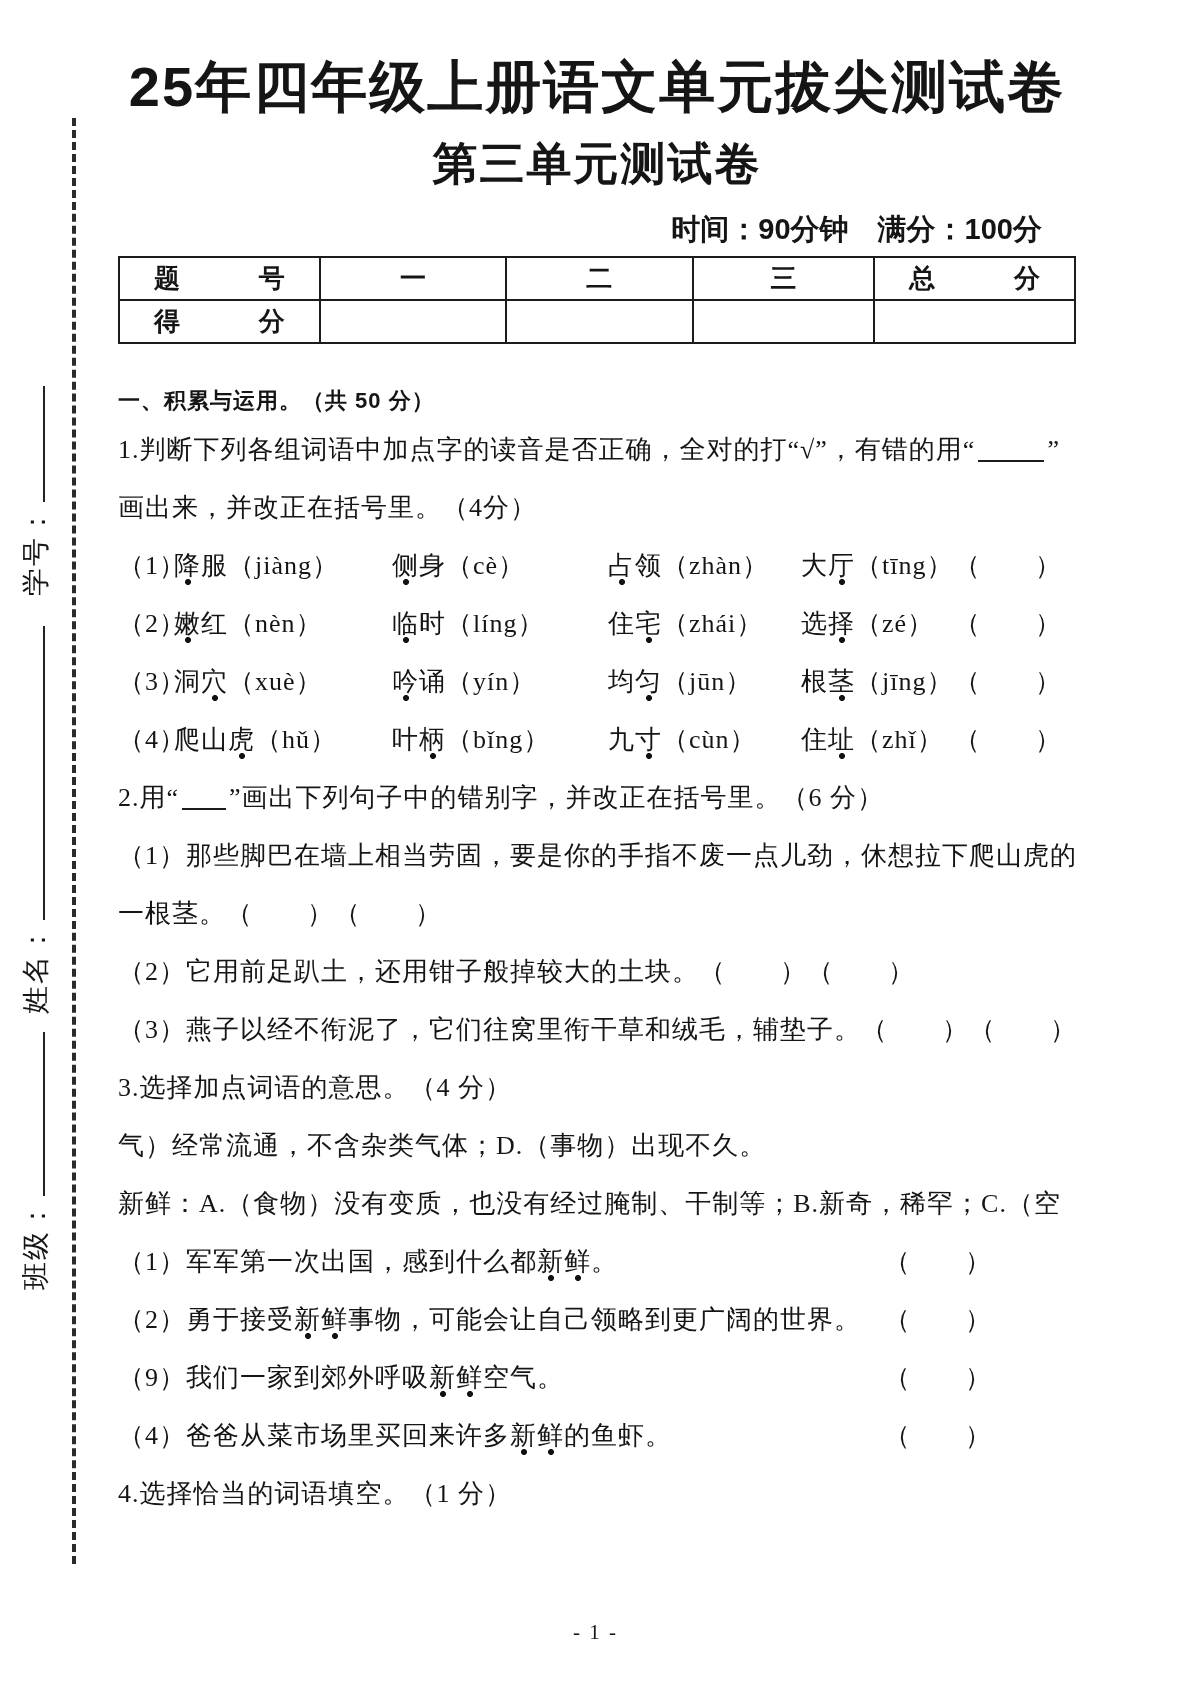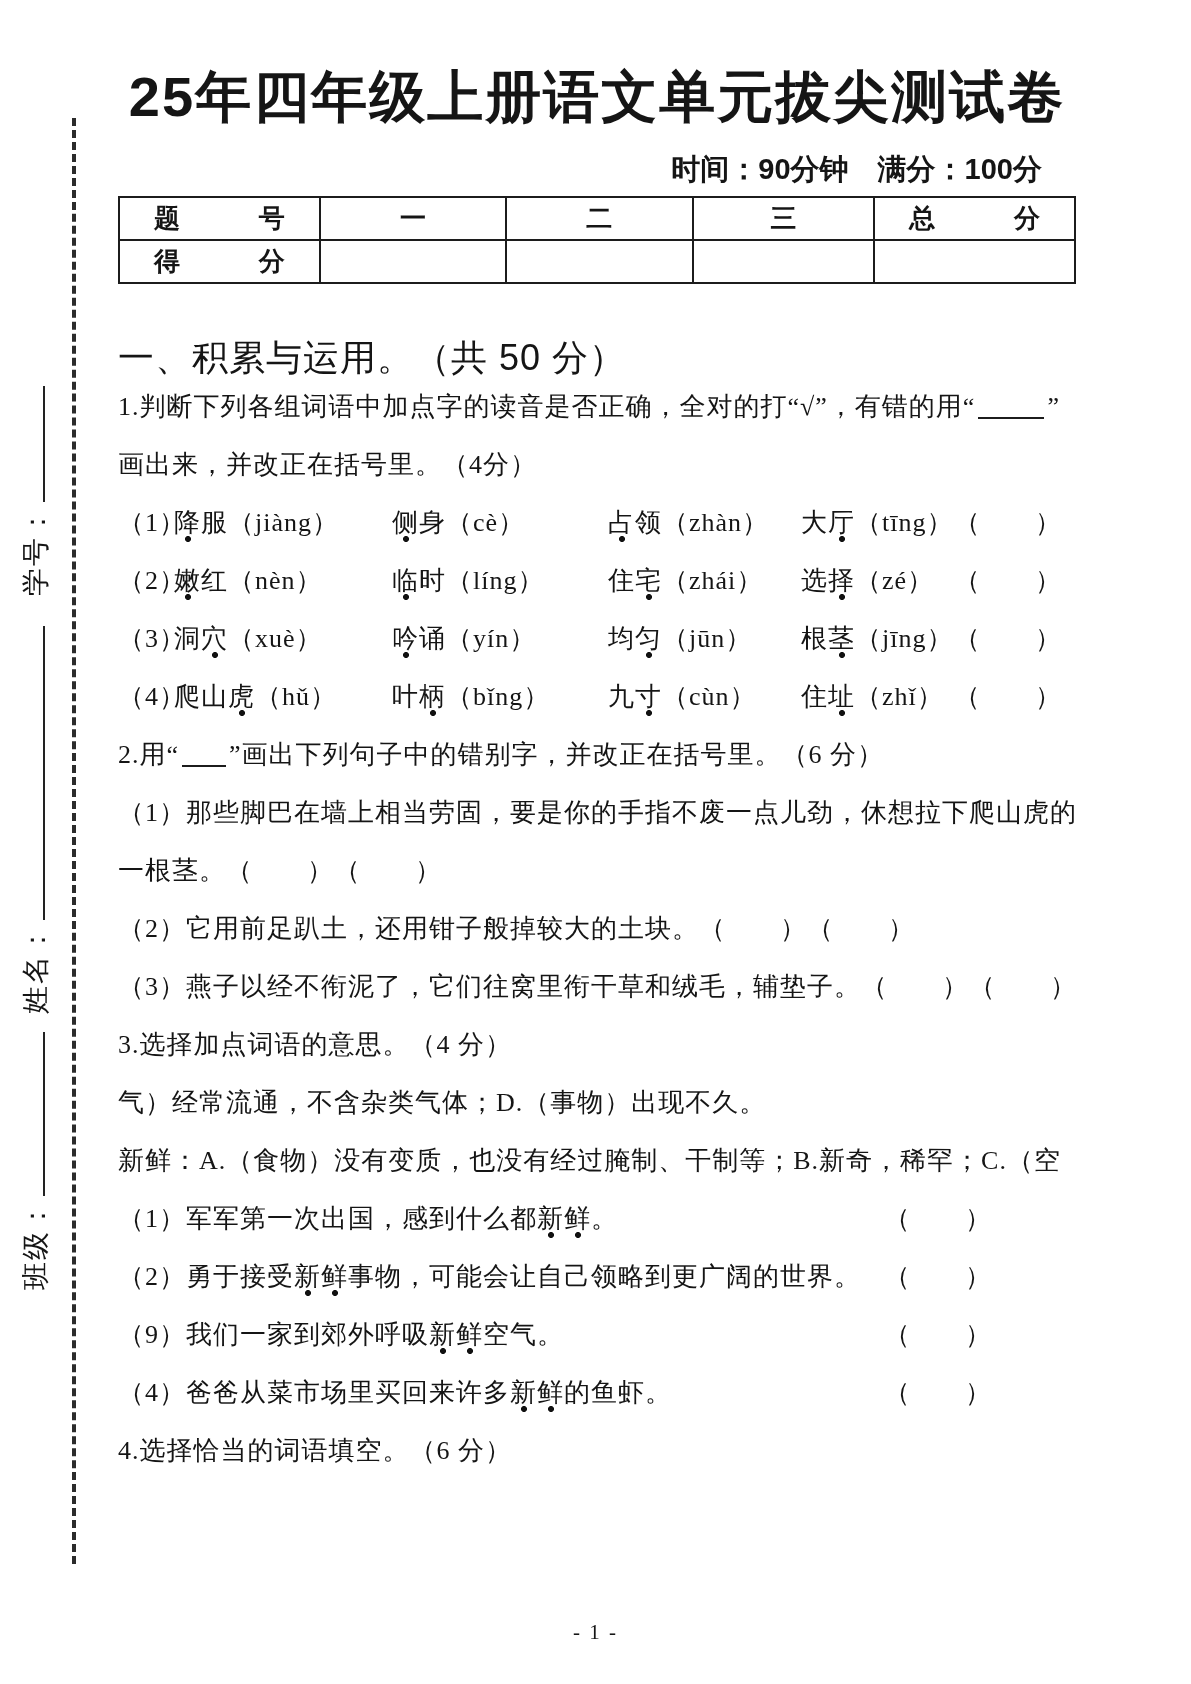--- a/index.html
+++ b/index.html
@@ -12,21 +12,21 @@
   .seal-group{
     position:absolute;left:16px;display:flex;align-items:baseline;
     transform:rotate(-90deg);transform-origin:0 0;
     font-size:28px;line-height:40px;white-space:nowrap;letter-spacing:2px;
   }
   .seal-g1{top:596px;width:210px;}
   .seal-g2{top:1014px;width:388px;}
   .seal-g3{top:1290px;width:258px;}
   .seal-blank{flex:1;border-bottom:2px solid #222;height:12px;margin-left:4px;}
   
-  .content{position:absolute;left:118px;top:10px;width:958px;}
+  .content{position:absolute;left:118px;top:0;width:958px;}
   .title{
     font-family:"Liberation Sans","DejaVu Sans",sans-serif;font-weight:900;
     font-size:56px;line-height:74px;text-align:center;margin:50px 0 0 0;letter-spacing:2px;
   }
   .subtitle{
     font-family:"Liberation Sans","DejaVu Sans",sans-serif;font-weight:900;
     font-size:45px;line-height:60px;text-align:center;margin:10px 0 0 0;letter-spacing:2px;
   }
   .exam-info{
     font-family:"Liberation Sans","DejaVu Sans",sans-serif;font-weight:bold;
@@ -35,22 +35,22 @@
   
   table.score{width:100%;border-collapse:collapse;table-layout:fixed;margin-top:12px;}
   table.score th,table.score td{
     border:2px solid #1c1c1c;height:41px;padding:0;
     font-family:"Liberation Sans","DejaVu Sans",sans-serif;font-weight:bold;font-size:26px;
     text-align:center;vertical-align:middle;
   }
   .spread{display:flex;justify-content:space-between;align-items:center;padding:0 34px;height:41px;}
   
   .sec-heading{
-    font-family:"Liberation Sans","DejaVu Sans",sans-serif;font-weight:normal;
-    font-size:36px;line-height:40px;margin-top:54px;letter-spacing:1px;
+    font-family:"Liberation Sans","DejaVu Sans",sans-serif;font-weight:bold;
+    font-size:22px;line-height:40px;margin-top:37px;letter-spacing:1px;
   }
   .line{font-size:26px;line-height:58px;height:58px;letter-spacing:1px;white-space:nowrap;margin:0;}
   .blank{display:inline-block;border-bottom:2px solid #1c1c1c;height:6px;vertical-align:-4px;margin:0 3px;}
   .w64{width:66px;} .w40{width:44px;}
   .dotchar{background:radial-gradient(circle,#111 2.6px,transparent 3.4px) no-repeat center bottom/8px 8px;padding-bottom:6px;}
   
   .word-row{display:flex;align-items:baseline;font-size:26px;line-height:58px;height:58px;letter-spacing:1px;white-space:nowrap;}
   .wnum{width:56px;flex:none;}
   .wc0{width:218px;flex:none;} .wc1{width:216px;flex:none;} .wc2{width:193px;flex:none;} .wc3{flex:none;}
   .wtail{margin-left:auto;margin-right:14px;flex:none;}
@@ -71,20 +71,21 @@
   <span>姓名：</span>
   <span class="seal-blank"></span>
 </div>
 <div class="seal-group seal-g3">
   <span>班级：</span>
   <span class="seal-blank"></span>
 </div>
 
 <div class="content">
   <div class="title">25年四年级上册语文单元拔尖测试卷</div>
+  <div class="subtitle">第三单元测试卷</div>
   <div class="exam-info">时间：90分钟　满分：100分</div>
 
   <table class="score">
     <colgroup>
         <col style="width:21%">
         <col style="width:19.5%">
         <col style="width:19.5%">
         <col style="width:19%">
         <col style="width:21%">
       </colgroup>
@@ -186,16 +187,16 @@
       <div class="line tail-row">
         <span><span>（9）我们一家到郊外呼吸</span><span class="dotchar">新</span><span class="dotchar">鲜</span><span>空气。</span></span>
         <span class="q3tail">（　　）</span>
       </div>
       <div class="line tail-row">
         <span><span>（4）爸爸从菜市场里买回来许多</span><span class="dotchar">新</span><span class="dotchar">鲜</span><span>的鱼虾。</span></span>
         <span class="q3tail">（　　）</span>
       </div>
     </div>
 
-  <p class="line">4.选择恰当的词语填空。（6 分）</p>
+  <p class="line">4.选择恰当的词语填空。（1 分）</p>
 </div>
 
 <div class="page-num">- 1 -</div>
 
 </body></html>

